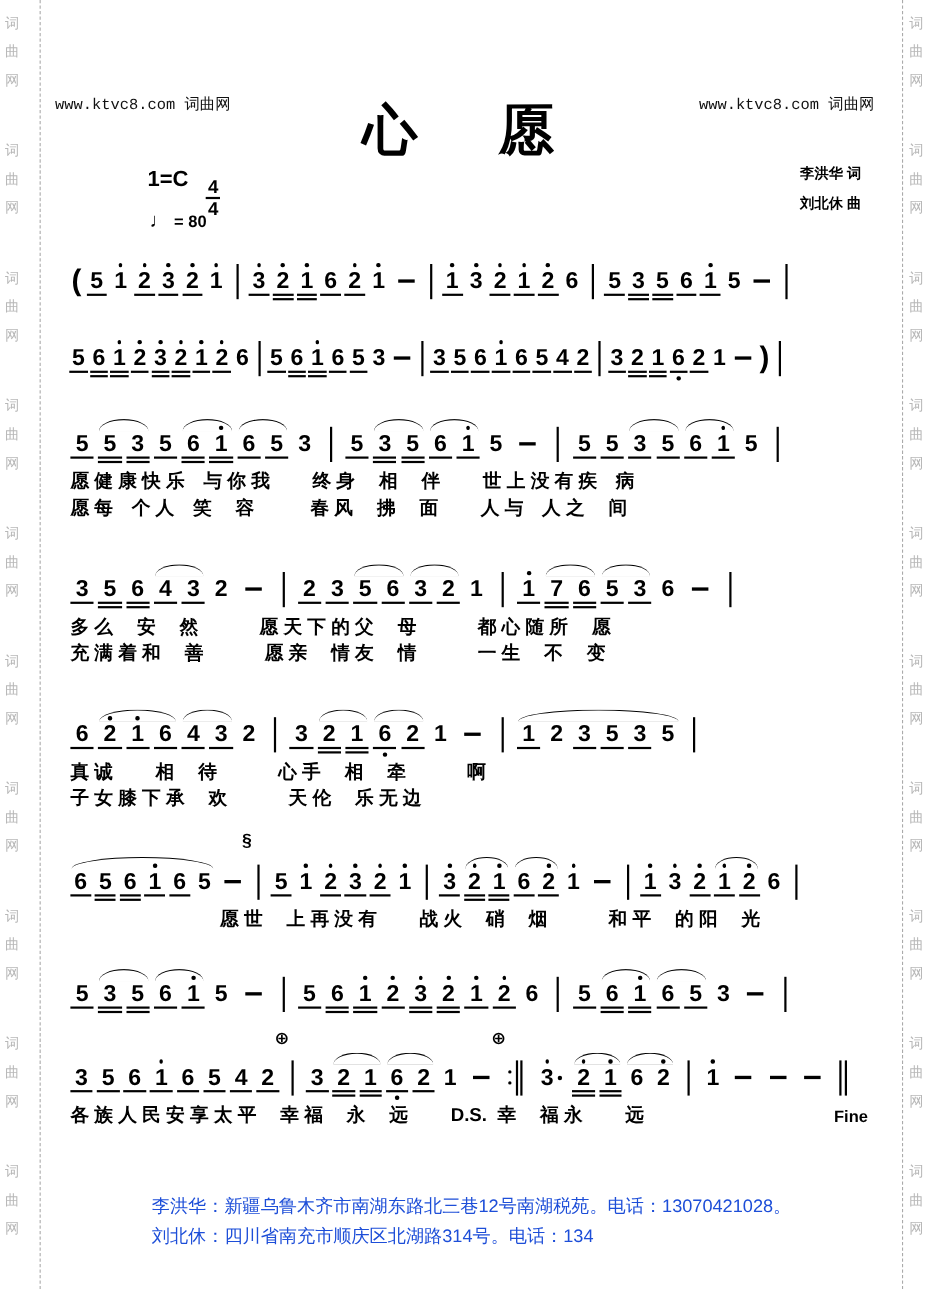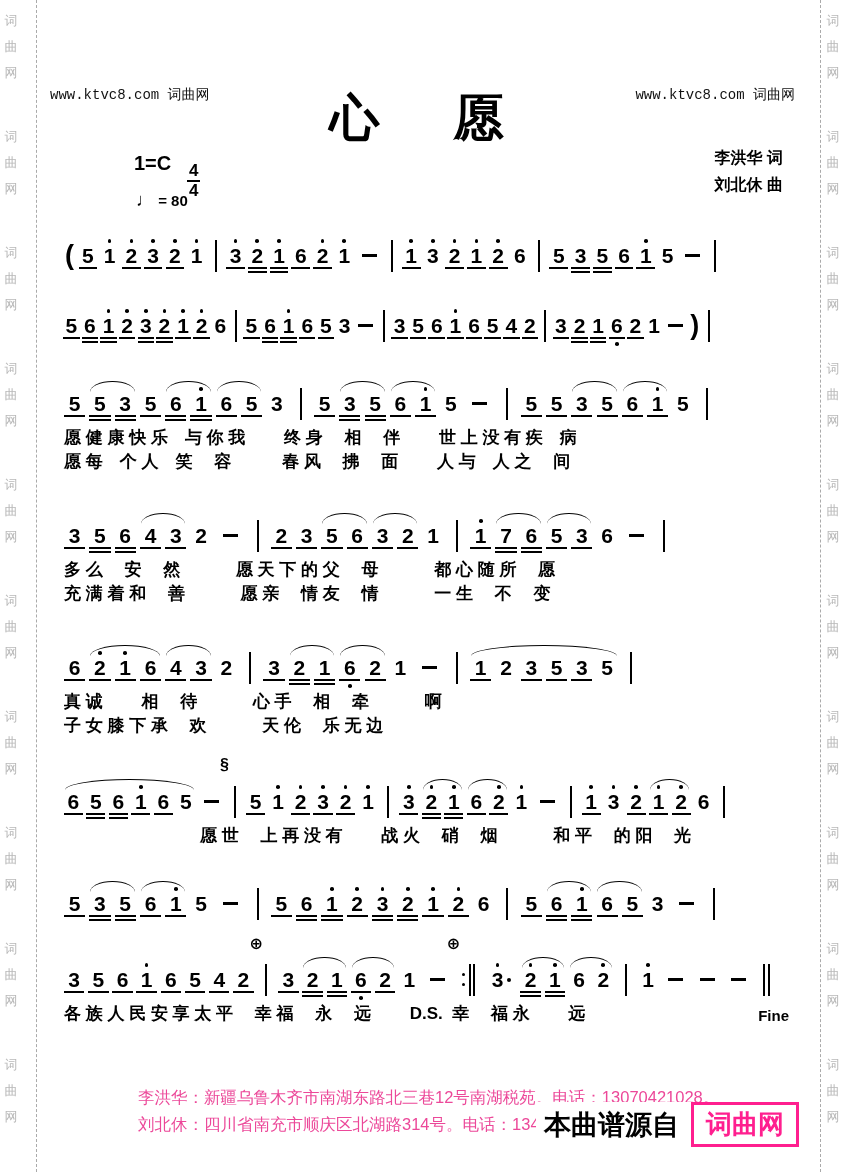--- a/index.html
+++ b/index.html
@@ -22,21 +22,21 @@
 
   .title{margin:92px 0 0;text-align:center;font-size:50px;font-weight:bold;
          letter-spacing:12px;line-height:52px;}
   .meta{position:relative;height:70px;}
   .keysig{position:absolute;left:86px;top:8px;font-size:20px;font-weight:bold;}
   .frac{display:inline-flex;flex-direction:column;align-items:center;vertical-align:-6px;
         margin-left:16px;font-size:17px;line-height:16px;}
   .fline{width:13px;height:1.5px;background:#000;margin:1px 0;}
   .tempo{position:absolute;left:88px;top:46px;font-size:15px;font-weight:bold;}
   .tnote{font-size:18px;}
-  .credits{position:absolute;right:14px;top:0;text-align:right;font-size:16px;
+  .credits{position:absolute;right:14px;top:0;text-align:right;font-size:13px;
            font-weight:600;line-height:27px;}
 
   .score{margin-top:4px;padding-left:14px;}
   .line-block{position:relative;}
   .score > .line-block:nth-child(1){margin-top:20px;}
   .score > .line-block:nth-child(2){margin-top:26px;}
   .score > .line-block:nth-child(3){margin-top:34px;}
   .score > .line-block:nth-child(4){margin-top:40px;}
   .score > .line-block:nth-child(5){margin-top:40px;}
   .score > .line-block:nth-child(6){margin-top:42px;}
@@ -79,21 +79,21 @@
   .rd1{top:9px;}
   .rd2{top:19px;}
   .rl{position:absolute;top:0;bottom:0;width:2px;background:#000;}
   .rl1{left:7px;}
   .rl2{left:11px;}
 
   .lyric-row{font-size:17px;font-weight:700;line-height:24px;white-space:pre;
              padding-left:2px;}
   .fine-label{position:absolute;right:8px;bottom:2px;font-size:15px;font-weight:700;}
 
-  .addr{position:absolute;left:138px;top:1084px;font-size:16.5px;line-height:27px;color:#ec4899;}
+  .addr{position:absolute;left:138px;top:1084px;font-size:16.5px;line-height:27px;color:#1d4ed8;}
   .brand{position:absolute;right:44px;top:1102px;display:flex;align-items:center;gap:12px;background:#fff;padding-left:8px;}
   .brand-label{font-size:27px;font-weight:bold;color:#000;}
   .brand-box{font-size:26px;font-weight:bold;border:3px solid #ff1f8f;color:#ff1f8f;
              padding:2px 12px;}
 </style>
 </head>
 <body>
 
 <div class="page">
   <div class="side-col left">
@@ -241,17 +241,13 @@
           <div class="lyric-row">各 族 人 民 安 享 太 平　 幸 福　 永　 远　　 D.S.  幸　 福 永　　 远</div>
           <span class="fine-label">Fine</span>
         </div>
       </div>
   </div>
 
   <div class="addr">
     <div>李洪华：新疆乌鲁木齐市南湖东路北三巷12号南湖税苑。电话：13070421028。</div>
     <div>刘北休：四川省南充市顺庆区北湖路314号。电话：134</div>
   </div>
-  <div class="brand">
-    <span class="brand-label">本曲谱源自</span>
-    <span class="brand-box" style="color: rgb(255, 31, 143); border-color: rgb(255, 31, 143);">词曲网</span>
-  </div>
 </div>
 
 </body></html>

